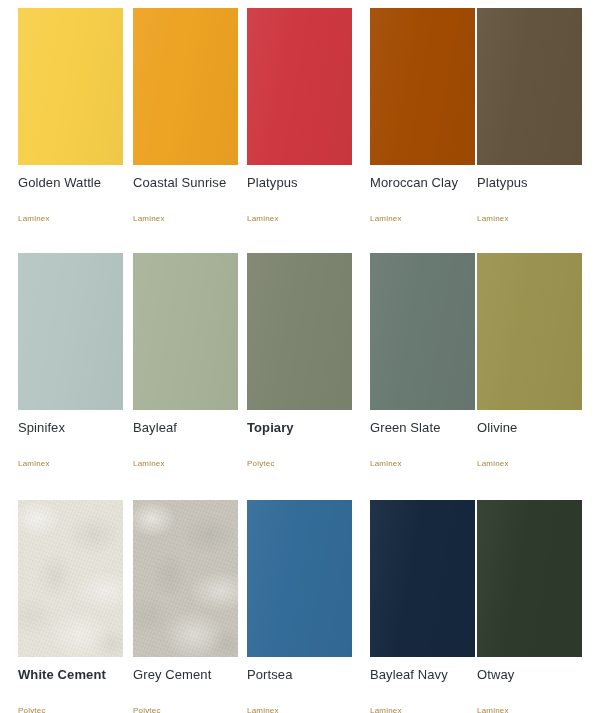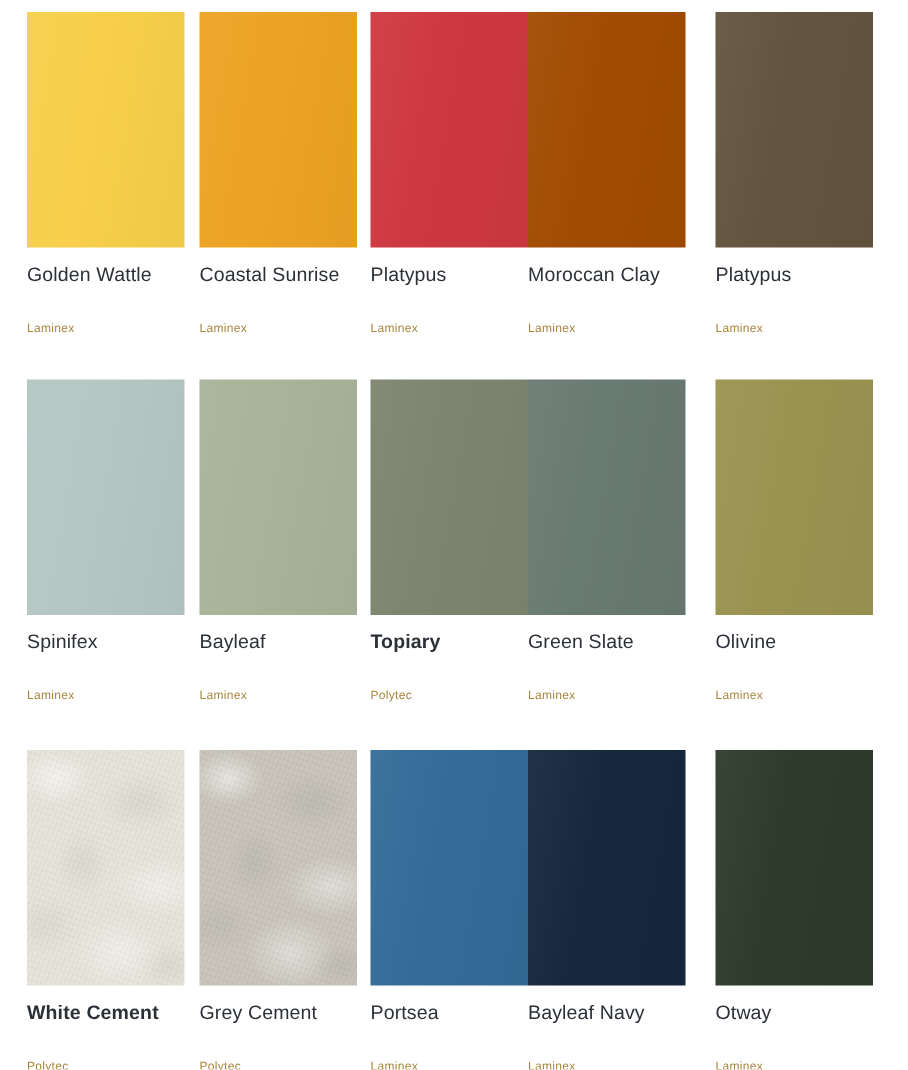--- a/index.html
+++ b/index.html
@@ -34,21 +34,21 @@
   .swatch-row.row-2 { top: 492px; }
 
   .swatch-card {
     position: absolute;
     top: 8px;
     width: 105px;
   }
   .swatch-card.col-0 { left: 18px; }
   .swatch-card.col-1 { left: 133px; }
   .swatch-card.col-2 { left: 247px; }
-  .swatch-card.col-3 { left: 352px; }
+  .swatch-card.col-3 { left: 370px; }
   .swatch-card.col-4 { left: 477px; }
 
   .swatch-chip {
     width: 105px;
     height: 157px;
     display: block;
     position: relative;
     overflow: hidden;
   }
 

